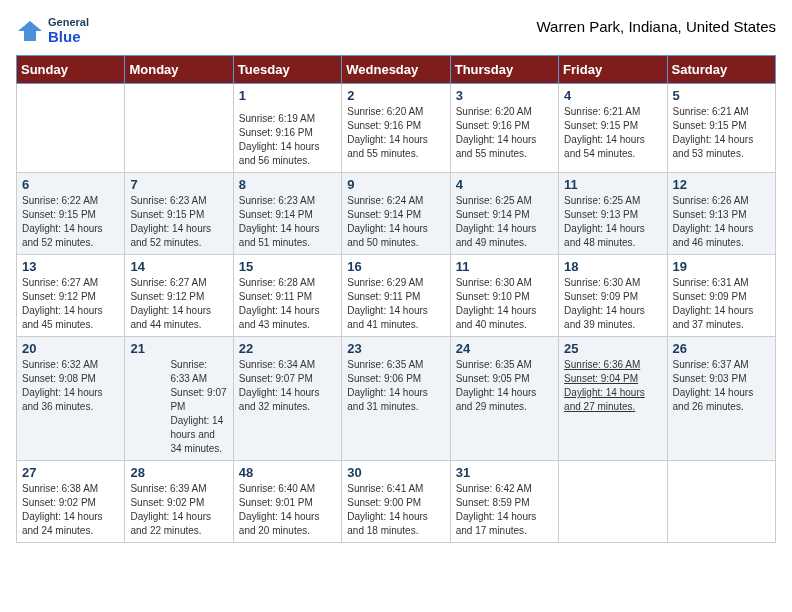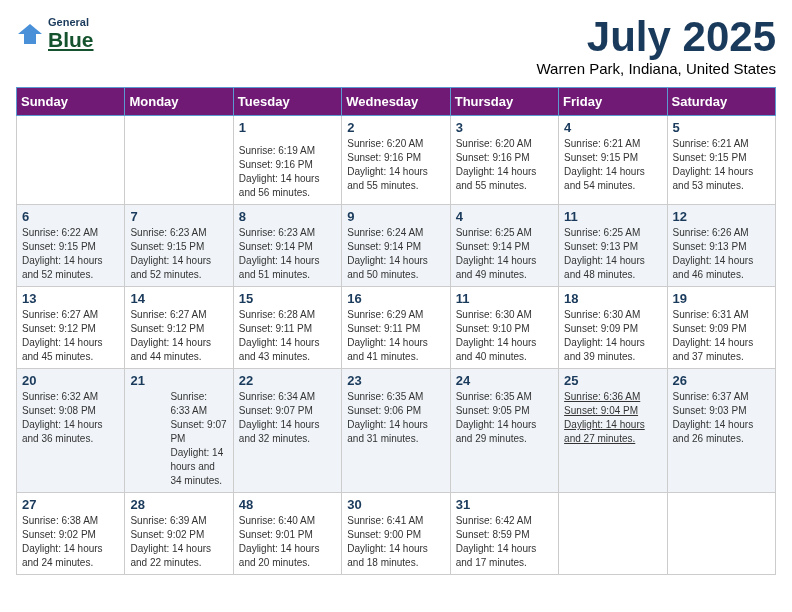--- a/index.html
+++ b/index.html
@@ -38,21 +38,21 @@
       font-size: 15px;
       color: #000000;
       margin-top: 2px;
     }
     .calendar {
       width: 100%;
       border-collapse: collapse;
       border: 1px solid #ccc;
     }
     .calendar th {
-      background: #701a75;
+      background: #7f1d1d;
       color: #fff;
       font-size: 13px;
       font-weight: bold;
       padding: 6px 4px;
       text-align: left;
       border: 1px solid #5a9ad0;
     }
     .calendar td {
       vertical-align: top;
       border: 1px solid #ccc;
@@ -85,25 +85,24 @@
 </head>
 <body>
 
 <div class="header">
   <div class="logo">
     <svg class="logo-icon" viewBox="0 0 28 28" xmlns="http://www.w3.org/2000/svg">
       <polygon points="14,4 26,14 20,14 20,24 8,24 8,14 2,14" fill="#4a90d9"></polygon>
     </svg>
     <div>
       <div style="font-size:11px;font-weight:bold;color:#1a3a5c;">General</div>
-      <div style="font-size:21px;font-weight:bold;color:#14532d;text-decoration:underline;">Blue</div>
+      <div style="font-size:15px;font-weight:bold;color:#1d4ed8;">Blue</div>
     </div>
   </div>
   <div class="title-block">
-    <div class="month-title">July 2025</div>
     <div class="location">Warren Park, Indiana, United States</div>
   </div>
 </div>
 
 <table class="calendar">
   <thead>
     <tr>
     <th>Sunday</th>
         <th>Monday</th>
         <th>Tuesday</th>

